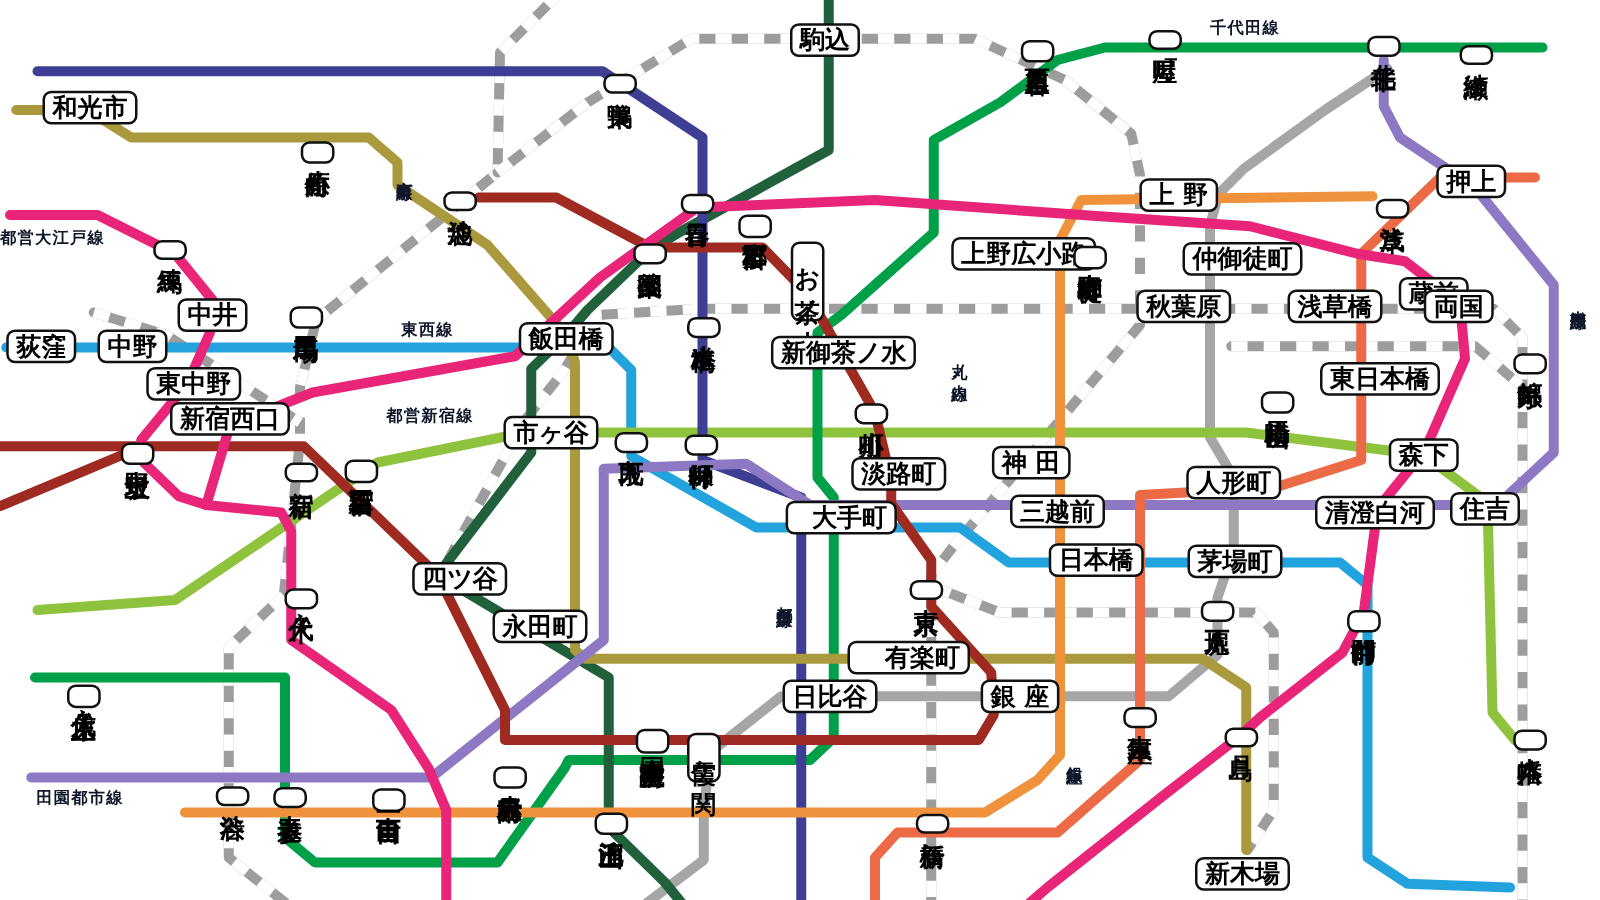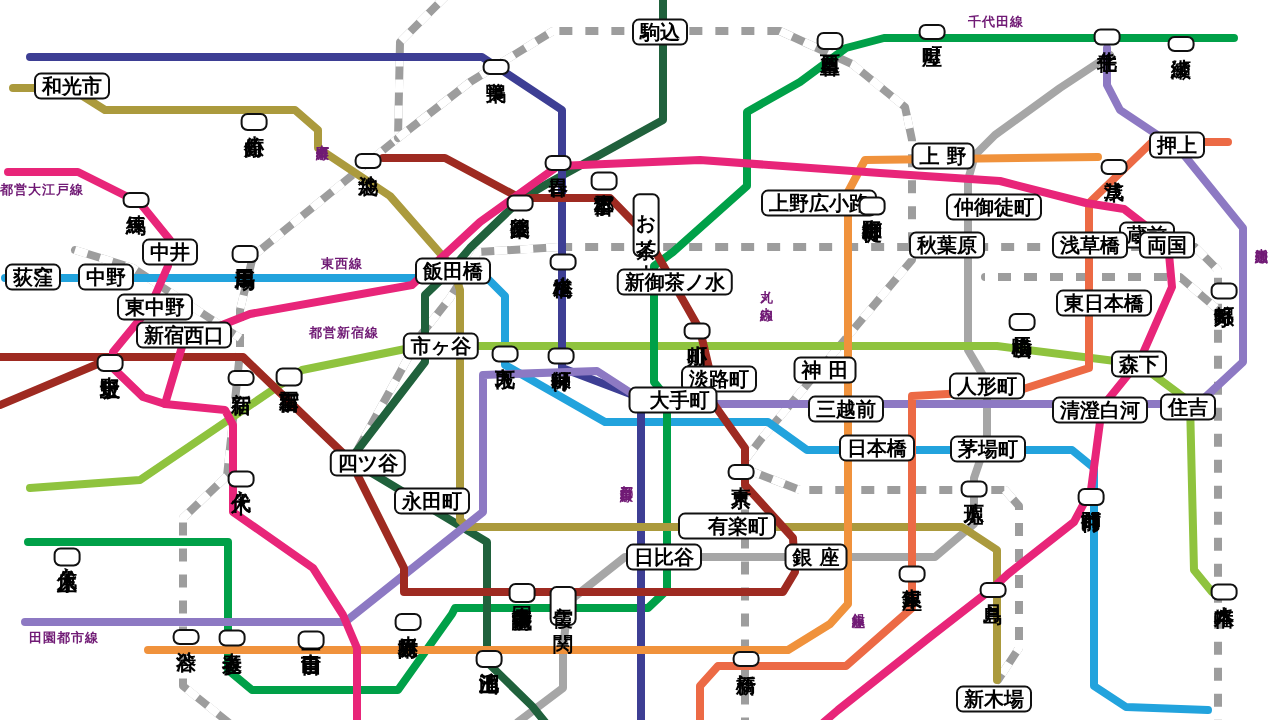--- a/index.html
+++ b/index.html
@@ -3,21 +3,21 @@
 <meta charset="utf-8">
 <style>
   html,body{margin:0;padding:0;background:#fff;}
   #stage{position:relative;width:1280px;height:720px;overflow:hidden;background:#fff;
          font-family:"DejaVu Sans","Liberation Sans",sans-serif;}
   #rails{position:absolute;left:0;top:0;}
   .st{position:absolute;transform:translate(-50%,-50%);background:#fff;border:2.5px solid #111;
       border-radius:7px;color:#000;font-weight:bold;font-size:20px;line-height:1.04;
       padding:1px 6px;white-space:nowrap;z-index:5;text-align:center;}
   .st.v{writing-mode:vertical-rl;text-orientation:upright;padding:5px 1px;letter-spacing:1px;}
-  .ln{position:absolute;transform:translate(-50%,-50%);color:#701a75;font-size:13px;font-weight:600;
+  .ln{position:absolute;transform:translate(-50%,-50%);color:#0f172a;font-size:13px;font-weight:600;
       white-space:nowrap;z-index:4;letter-spacing:1px;}
   .ln.v{writing-mode:vertical-rl;text-orientation:upright;}
 </style>
 </head>
 <body>
 
 <div id="stage">
   <svg id="rails" width="1280" height="720" viewBox="0 0 1280 720">
       <polyline points="447,-5 400,42 398,138 253,256 240,310 240,352 233,420 227,476 183,518 183,686 228,722" fill="none" stroke="#9d9d9d" stroke-width="8" stroke-linecap="round" stroke-linejoin="round"></polyline>
       <polyline points="447,-5 400,42 398,138 253,256 240,310 240,352 233,420 227,476 183,518 183,686 228,722" fill="none" stroke="#ffffff" stroke-width="8" stroke-dasharray="13 13" stroke-linejoin="round"></polyline>
@@ -57,21 +57,21 @@
       <div class="st v" style="left: 932px; top: 32px;">町屋</div>
       <div class="st v" style="left: 1107px; top: 37px;">北千住</div>
       <div class="st v" style="left: 1181px; top: 44px;">綾瀬</div>
       <div class="st" style="left: 1177px; top: 145px;">押上</div>
       <div class="st v" style="left: 1114px; top: 167px;">浅草</div>
       <div class="st" style="left: 943px; top: 156px;">上 野</div>
       <div class="st" style="left: 819px; top: 203px;">上野広小路</div>
       <div class="st v" style="left: 872px; top: 206px;">上野御徒町</div>
       <div class="st" style="left: 994px; top: 207px;">仲御徒町</div>
       <div class="st" style="left: 1147px; top: 211px; margin-top: 24px;">蔵前</div>
-      <div class="st" style="left: 1090px; top: 245px;">浅草橋</div>
+      <div class="st" style="left: 1068px; top: 245px;">浅草橋</div>
       <div class="st" style="left: 1167px; top: 245px;">両国</div>
       <div class="st v" style="left: 1224px; top: 291px;">錦糸町</div>
       <div class="st v" style="left: 558px; top: 163px;">春日</div>
       <div class="st v" style="left: 604px; top: 181px;">本郷三丁目</div>
       <div class="st v" style="left: 646px; top: 225px;">お茶ノ水</div>
       <div class="st v" style="left: 520px; top: 203px;">後楽園</div>
       <div class="st v" style="left: 563px; top: 262px;">水道橋</div>
       <div class="st" style="left: 675px; top: 282px;">新御茶ノ水</div>
       <div class="st v" style="left: 697px; top: 331px;">小川町</div>
       <div class="st" style="left: 719px; top: 379px;">淡路町</div>
@@ -83,21 +83,21 @@
       <div class="st" style="left: 155px; top: 307px;">東中野</div>
       <div class="st v" style="left: 245px; top: 254px;">高田馬場</div>
       <div class="st" style="left: 184px; top: 335px;">新宿西口</div>
       <div class="st v" style="left: 110px; top: 363px;">中野坂上</div>
       <div class="st v" style="left: 241px; top: 378px;">新宿</div>
       <div class="st v" style="left: 289px; top: 377px;">新宿三丁目</div>
       <div class="st" style="left: 441px; top: 346px;">市ヶ谷</div>
       <div class="st v" style="left: 505px; top: 354px;">九段下</div>
       <div class="st v" style="left: 561px; top: 356px;">神保町</div>
       <div class="st" style="left: 453px; top: 271px;">飯田橋</div>
-      <div class="st" style="left: 673px; top: 400px; padding-left: 19px;">大手町</div>
+      <div class="st" style="left: 673px; top: 414px; padding-left: 19px;">大手町</div>
       <div class="st" style="left: 846px; top: 409px;">三越前</div>
       <div class="st v" style="left: 741px; top: 472px;">東京</div>
       <div class="st" style="left: 877px; top: 448px;">日本橋</div>
       <div class="st" style="left: 987px; top: 386px;">人形町</div>
       <div class="st" style="left: 1104px; top: 303px;">東日本橋</div>
       <div class="st v" style="left: 1022px; top: 322px;">馬喰横山</div>
       <div class="st" style="left: 1139px; top: 364px;">森下</div>
       <div class="st" style="left: 1100px; top: 410px;">清澄白河</div>
       <div class="st" style="left: 1188px; top: 407px;">住吉</div>
       <div class="st" style="left: 988px; top: 449px;">茅場町</div>

